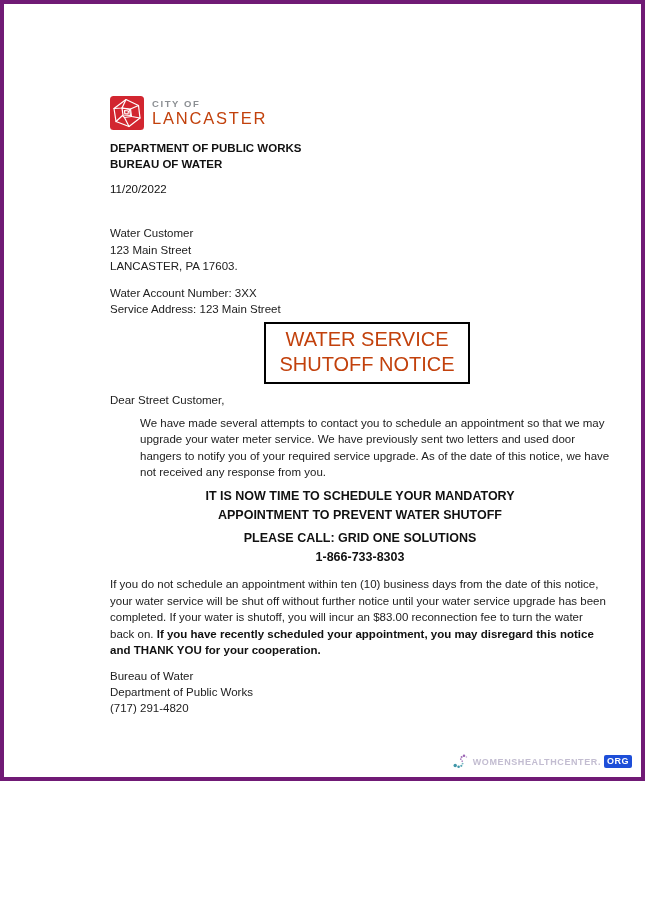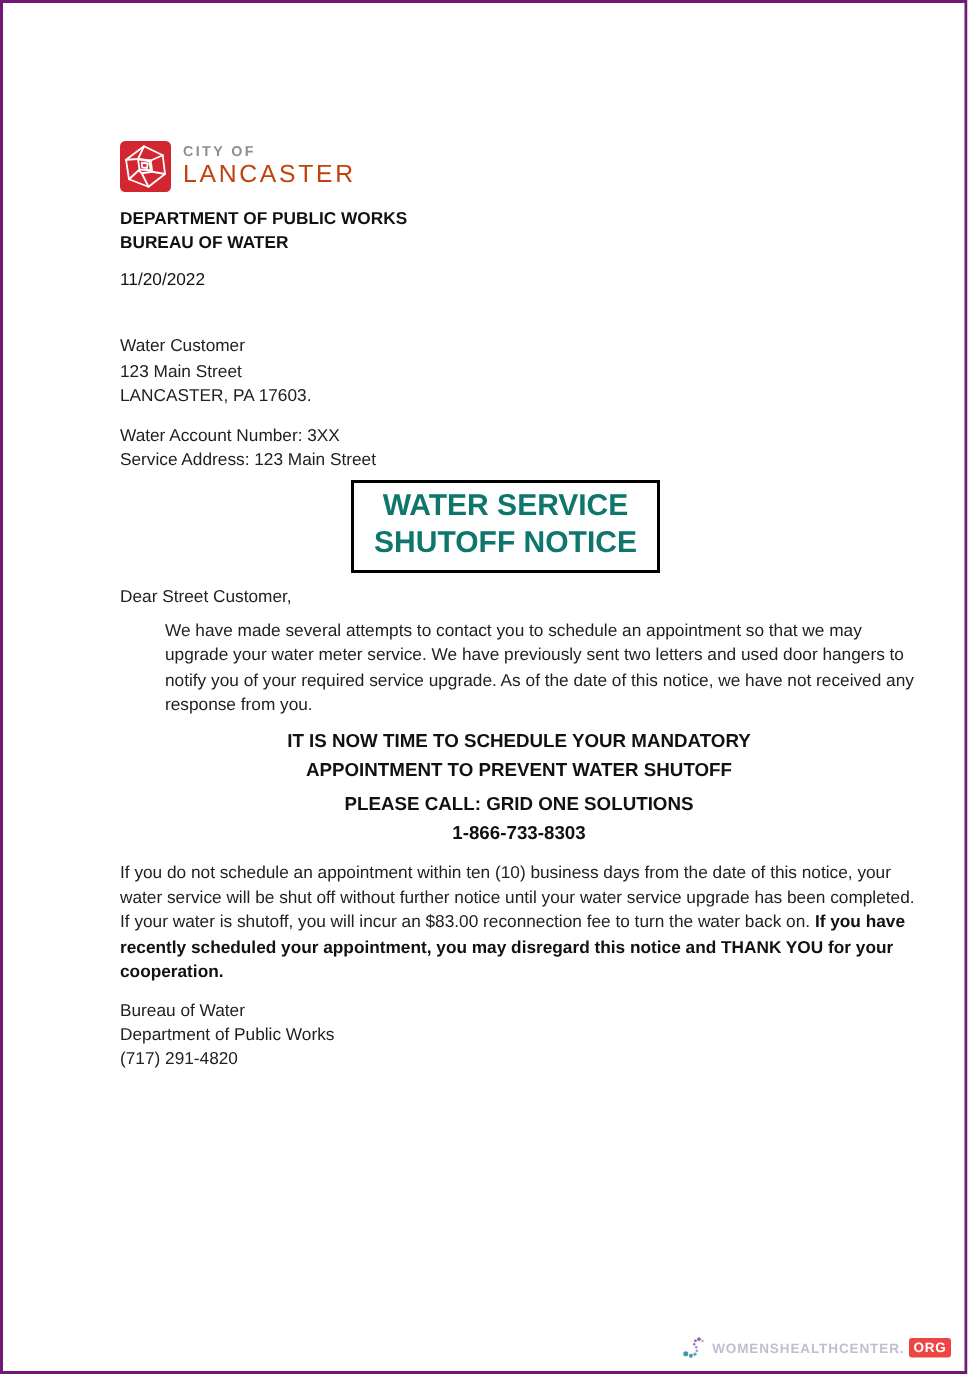--- a/index.html
+++ b/index.html
@@ -2,24 +2,25 @@
 <html><head>
 <meta charset="utf-8">
 <style>
   * { margin: 0; padding: 0; box-sizing: border-box; }
   html, body { background: #ffffff; }
   body { font-family: "Liberation Sans", "DejaVu Sans", sans-serif; }
 
   .page {
     position: relative;
     width: 645px;
-    height: 916px;
+    height: 781px;
     background: #ffffff;
-    border: 2px solid #701a75;
+    border: 4px solid #701a75;
     overflow: hidden;
+    padding-left: 28px;
   }
   .content {
     padding: 0 31px 0 78px;
     color: #212121;
     font-size: 11.5px;
     line-height: 16.4px;
   }
 
   
   .logo-row {
@@ -53,22 +54,22 @@
   
   .notice-box {
     margin-top: 5px;
     margin-left: 154px;
     width: 206px;
     border: 2px solid #000;
     text-align: center;
     padding: 3px 4px 5px 4px;
   }
   .notice-box .line {
-    font-weight: bold;
-    color: #0f766e;
+    font-weight: normal;
+    color: #c2410c;
     font-size: 20px;
     line-height: 25px;
   }
 
   .salutation { margin-top: 8px; }
   .para1 { margin-top: 6px; margin-left: 30px; }
 
   .callout { margin-top: 7px; text-align: center; color: #111; font-weight: bold; }
   .callout .c-line { font-size: 12.5px; line-height: 19px; }
   .callout .c-gap { height: 4px; }
@@ -91,21 +92,21 @@
   .wm-site {
     font-size: 9px;
     letter-spacing: 0.6px;
     color: #c3bdd1;
     font-weight: bold;
   }
   .wm-tld {
     font-size: 9px;
     font-weight: bold;
     color: #ffffff;
-    background: #ef4444;
+    background: #1d4ed8;
     border-radius: 2px;
     padding: 1px 3px 2px 3px;
     letter-spacing: 0.5px;
   }
 </style>
 </head>
 <body>
 
 <div class="page">
   <div class="content">

